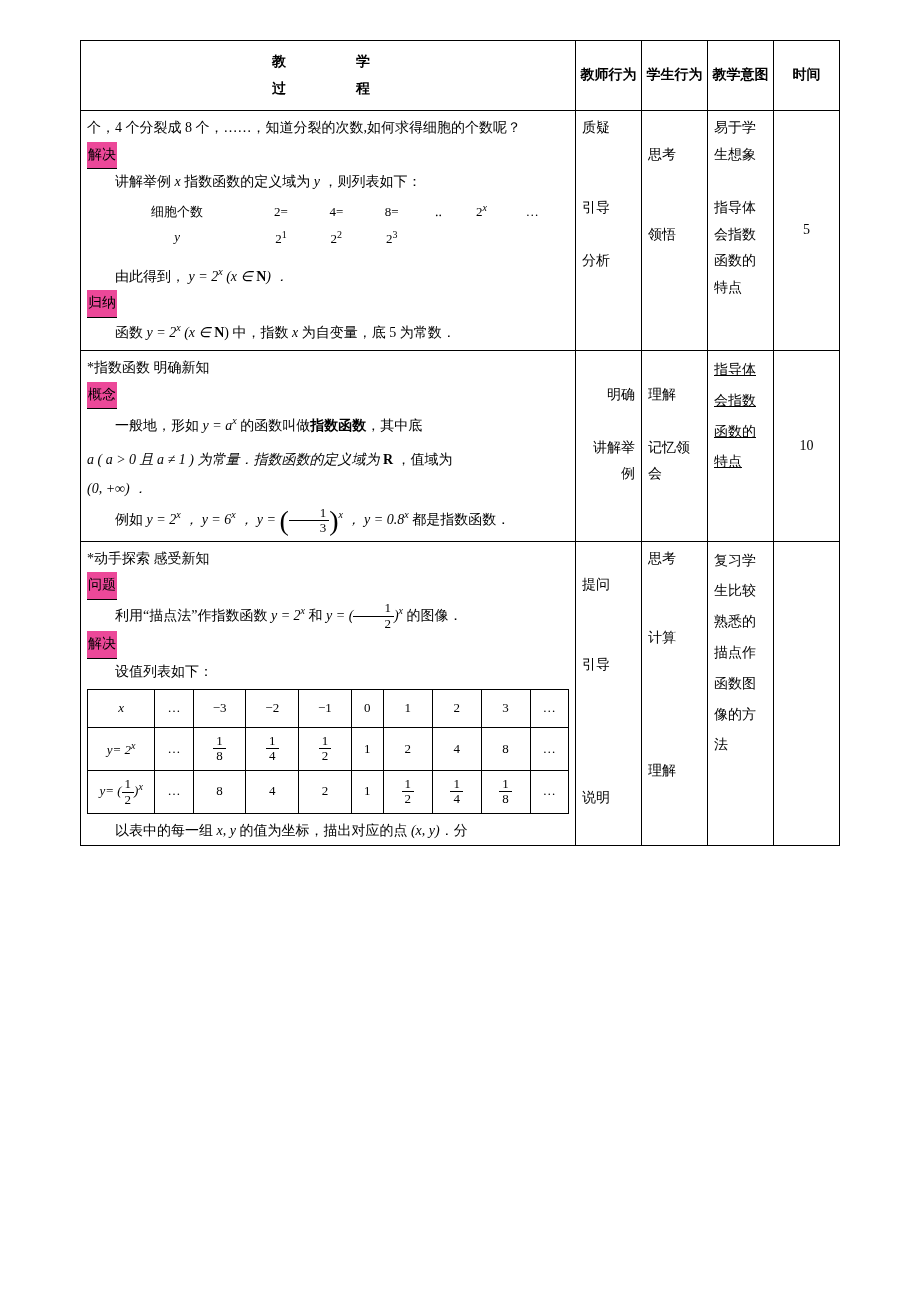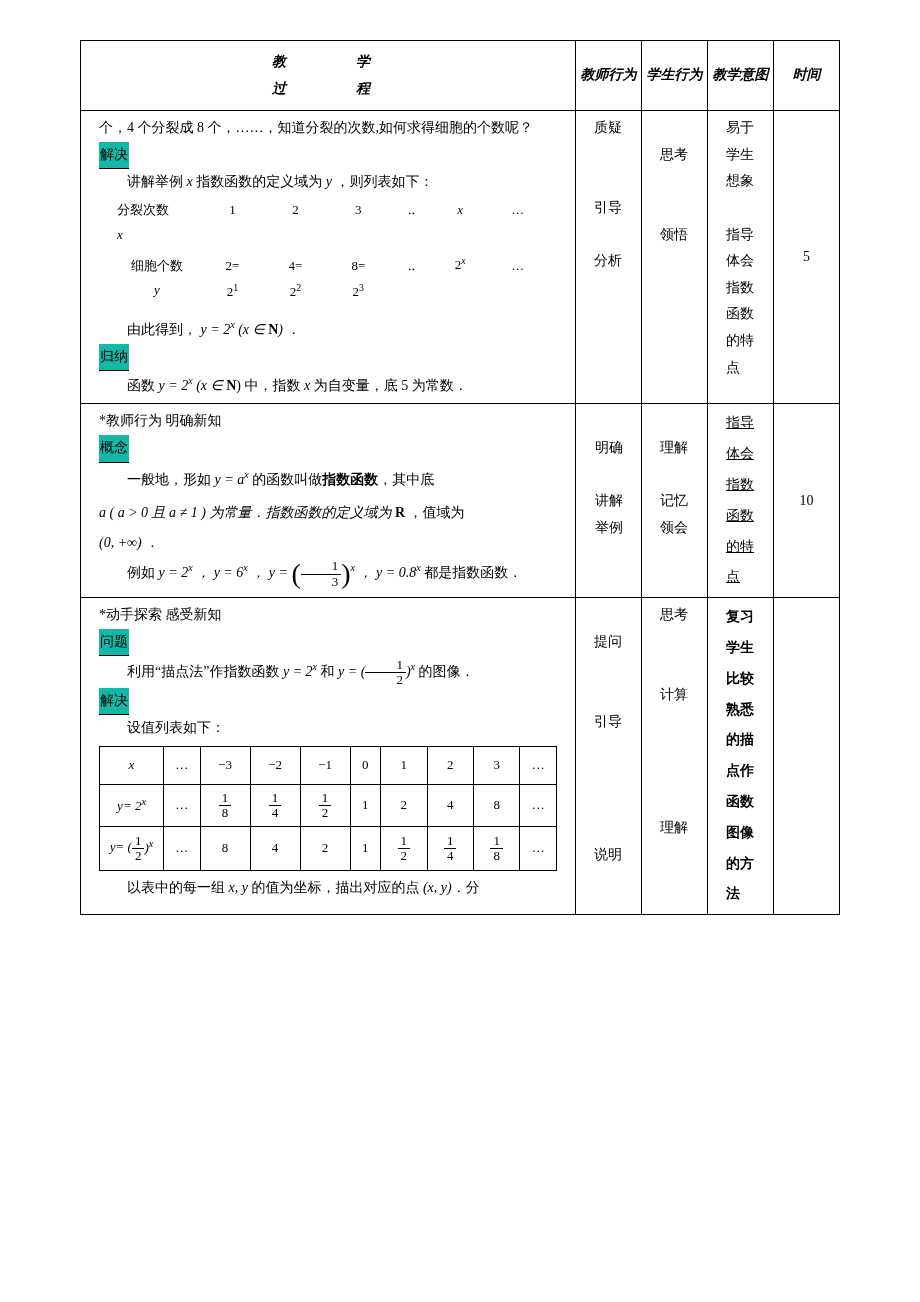--- a/index.html
+++ b/index.html
@@ -15,34 +15,33 @@
     margin: 0 auto;
   }
   table.main {
     border-collapse: collapse;
     width: 100%;
     table-layout: fixed;
   }
   table.main td, table.main th {
     border: 1px solid #000;
     vertical-align: top;
-    padding: 4px 18px;
+    padding: 4px 6px;
     line-height: 1.9;
   }
   table.main th {
     font-weight: bold;
     text-align: center;
     vertical-align: middle;
     padding: 8px 0;
-    font-style: italic;
   }
   .col-process { width: 60%; }
   .col-narrow { width: 8%; text-align: center; }
   .hl {
-    background: #14b8a6;
+    background: #ec4899;
     border-bottom: 1px solid #000;
     display: inline-block;
     padding: 0 1px;
   }
   .indent { text-indent: 2em; }
   .bold { font-weight: bold; }
   .center-header {
     text-align: center;
     letter-spacing: 1em;
   }
@@ -109,29 +108,20 @@
   <tr>
     <td>
       <div>个，4 个分裂成 8 个，……，知道分裂的次数,如何求得细胞的个数呢？</div>
       <div><span class="hl">解决</span></div>
       <div class="indent">
         <span>讲解举例</span><span class="math"> x </span><span>指数函数的定义域为</span><span class="math"> y </span><span>，则列表如下：</span>
       </div>
 
       <div class="row-table">
         <div class="rt-row">
-          <div class="rt-cell" style="text-align:left;width:80px;"><span>分裂次数</span><br><span class="math">x</span></div>
-          <div class="rt-cell">1</div>
-          <div class="rt-cell">2</div>
-          <div class="rt-cell">3</div>
-          <div class="rt-cell">‥</div>
-          <div class="rt-cell"><span class="math">x</span></div>
-          <div class="rt-cell">…</div>
-        </div>
-        <div class="rt-row">
           <div class="rt-cell" style="text-align:center;"><span>细胞个数</span><br><span class="math">y</span></div>
           <div class="rt-cell"><span>2=</span><br><span>2</span><span class="sup">1</span></div>
           <div class="rt-cell"><span>4=</span><br><span>2</span><span class="sup">2</span></div>
           <div class="rt-cell"><span>8=</span><br><span>2</span><span class="sup">3</span></div>
           <div class="rt-cell">‥</div>
           <div class="rt-cell"><span>2</span><span class="sup math">x</span></div>
           <div class="rt-cell">…</div>
         </div>
       </div>
 
@@ -156,21 +146,21 @@
 
 领悟</td>
     <td class="side-cell" style="white-space:pre-line;">易于学生想象
 
 指导体会指数函数的特点</td>
     <td class="time-cell">5</td>
   </tr>
 
   <tr>
     <td>
-      <div>*教师行为  明确新知</div>
+      <div>*指数函数  明确新知</div>
       <div><span class="hl">概念</span></div>
       <div class="indent" style="line-height:2.4;">
         <span>一般地，形如 </span><span class="math"><span>y = a</span><span class="sup">x</span></span><span> 的函数叫做</span><span class="bold">指数函数</span><span>，其中底</span>
       </div>
       <div style="line-height:2.4;">
         <span class="math">a</span><span class="math"> ( a &gt; 0 且  a ≠ 1 ) 为常量．指数函数的定义域为 </span><span class="bold">R</span><span> ，值域为</span>
       </div>
       <div class="math">(0, +∞) ．</div>
       <div class="indent" style="line-height:2.4;">
         <span>例如 </span>
@@ -264,19 +254,19 @@
 说明</td>
     <td class="side-cell" style="white-space:pre-line;">思考
 
 
 计算
 
 
 
 
 理解</td>
-    <td class="side-cell" style="white-space:pre-line; line-height:2.2;font-weight:bold;">复习学生比较熟悉的描点作函数图像的方法</td>
+    <td class="side-cell" style="white-space:pre-line; line-height:2.2;">复习学生比较熟悉的描点作函数图像的方法</td>
     <td class="time-cell"></td>
   </tr>
 
 </tbody>
     </table>
 </div>
 
 </body></html>

